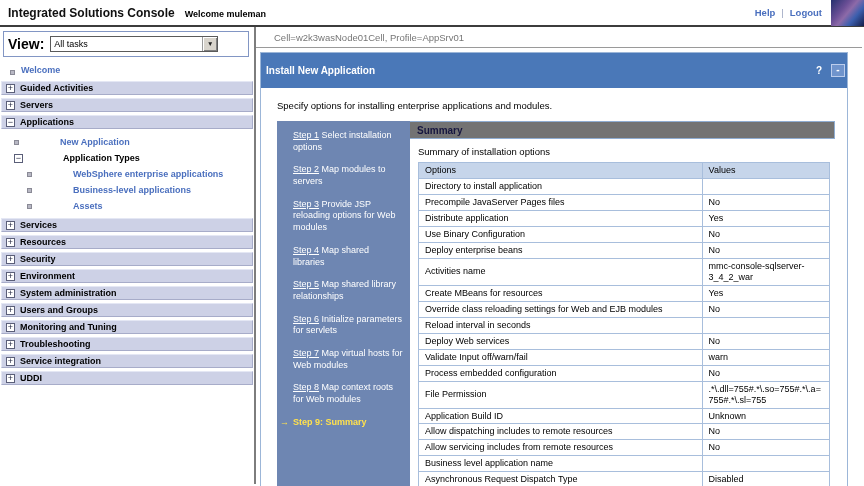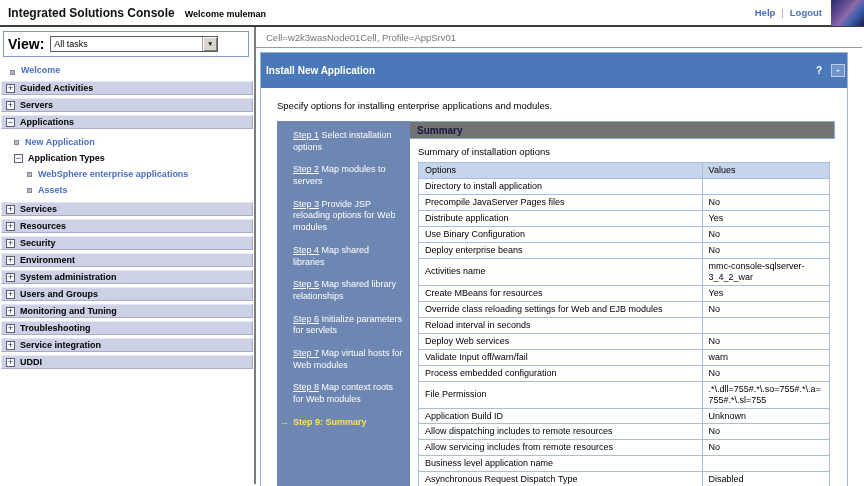--- a/index.html
+++ b/index.html
@@ -34,28 +34,28 @@
     font-size:6.5px; text-align:center; line-height:14px; color:#222; }
   .welcome-row { display:flex; align-items:flex-end; padding:3px 0 6px 10px; }
   .sq-bullet { width:5px; height:5px; background:#b8b8c4; border:1px solid #8a8a96; margin-right:6px; flex:none; }
   .side-link { color:#4a6fbe; font-weight:bold; font-size:9px; text-decoration:none; }
   .side-section { background:#cdd1e6; border:1px solid; border-color:#e4e7f4 #a7acc9 #a7acc9 #e4e7f4;
     margin:0 1px 3px 1px; height:14px; display:flex; align-items:center; padding-left:4px; cursor:pointer; }
   .side-section .label { font-weight:bold; font-size:9px; margin-left:5px; }
   .toggle { width:9px; height:9px; background:#fff; border:1px solid #5a5e78; flex:none;
     font-size:9px; line-height:7px; text-align:center; color:#2a2e48; font-weight:normal; }
   .section-content { padding:5px 0 7px 14px; background:#fff; }
-  .tree-row { display:flex; align-items:center; margin-bottom:6px; }
+  .tree-row { display:flex; align-items:center; margin-bottom:6px;gap:35px; }
   .tree-row.last { margin-bottom:0; }
   .tree-label-bold { font-weight:bold; font-size:9px; margin-left:5px; }
   .tree-indent { padding-left:13px; }
 
   
   .main { flex:1; display:flex; flex-direction:column; background:#fff; min-width:0; }
-  .breadcrumb { color:#767676; font-size:9.5px; padding:5px 6px 4px 10px;
+  .breadcrumb { color:#767676; font-size:9.5px; padding:5px 6px 4px 18px;
     border-bottom:1px solid #9a9a9a; margin:0 2px 0 0; }
   .panel { margin:4px 16px 0 4px; border:1px solid #9cb6d8; background:#fff; }
   .panel-titlebar { height:35px; background:#4a78b8; display:flex; align-items:center; }
   .panel-title { color:#fff; font-weight:bold; font-size:10px; margin-left:5px; flex:1; }
   .help-icon { color:#fff; font-weight:bold; font-size:10px; margin-right:9px; cursor:pointer; }
   .minimize-icon { width:14px; height:13px; background:#7094cc; border:1px solid #bccdec; color:#fff;
     font-weight:bold; text-align:center; line-height:10px; font-size:10px; margin-right:2px; cursor:pointer; }
   .panel-body { padding:7px 7px 5px 7px; }
   .intro { font-size:9.5px; margin:5px 0 10px 9px; }
 
@@ -127,20 +127,24 @@
       </div>
       <div class="tree-row">
         <span class="toggle">−</span>
         <span class="tree-label-bold">Application Types</span>
       </div>
       <div class="tree-indent">
         <div class="tree-row">
           <span class="sq-bullet"></span>
           <a href="#" class="side-link">WebSphere enterprise applications</a>
         </div>
+        <div class="tree-row">
+          <span class="sq-bullet"></span>
+          <a href="#" class="side-link">Business-level applications</a>
+        </div>
         <div class="tree-row last">
           <span class="sq-bullet"></span>
           <a href="#" class="side-link">Assets</a>
         </div>
       </div>
     </div>
 
     <div class="side-section">
       <span class="toggle">+</span>
       <span class="label">Services</span>

